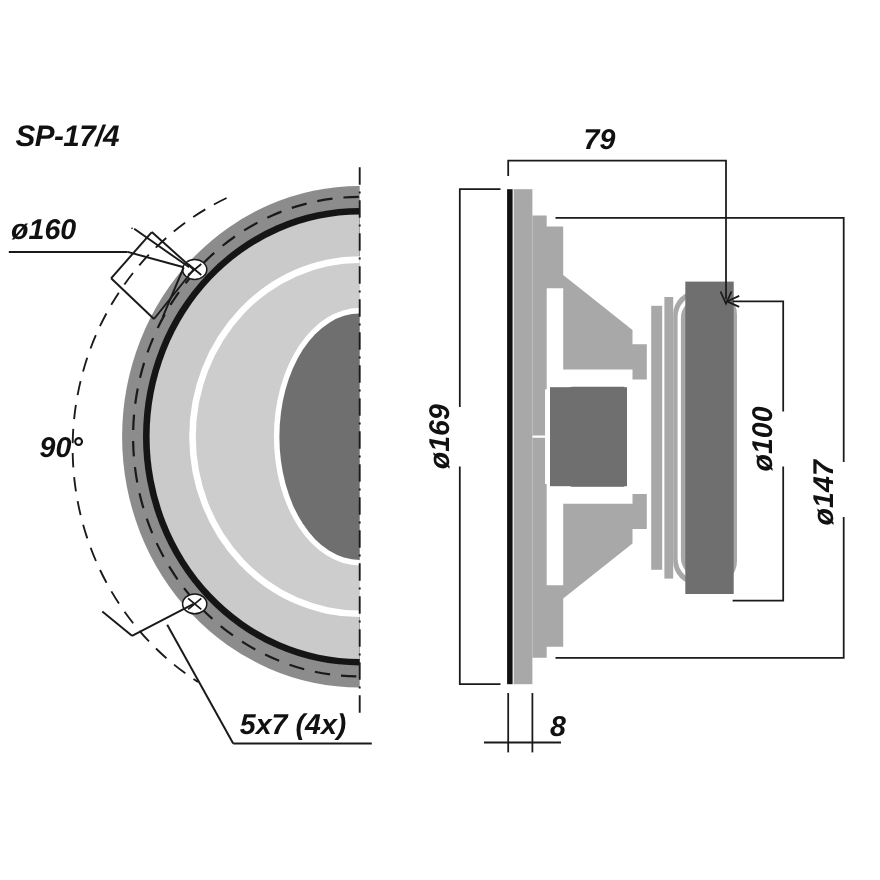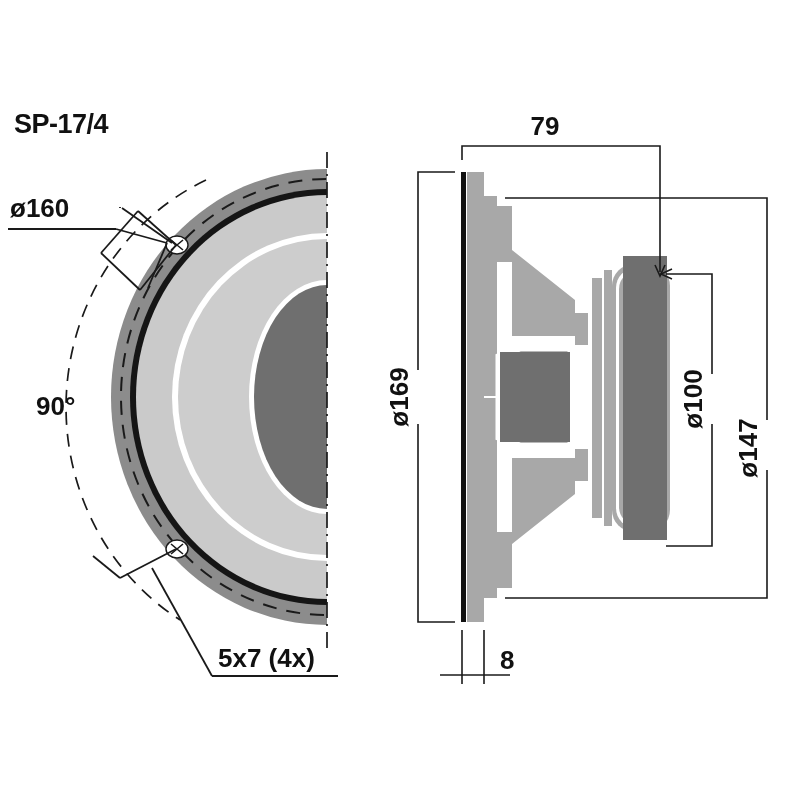--- a/index.html
+++ b/index.html
@@ -14,20 +14,21 @@
     position: relative;
     overflow: hidden;
     font-family: "Liberation Sans", sans-serif;
   }
   #drawing-root {
     position: absolute;
     left: 0;
     top: 0;
     width: 800px;
     height: 800px;
+    font-style: italic;
   }
   svg.drawing {
     display: block;
     width: 800px;
     height: 800px;
   }
   text {
     font-family: "Liberation Sans", sans-serif;
     fill: #111111;
   }

